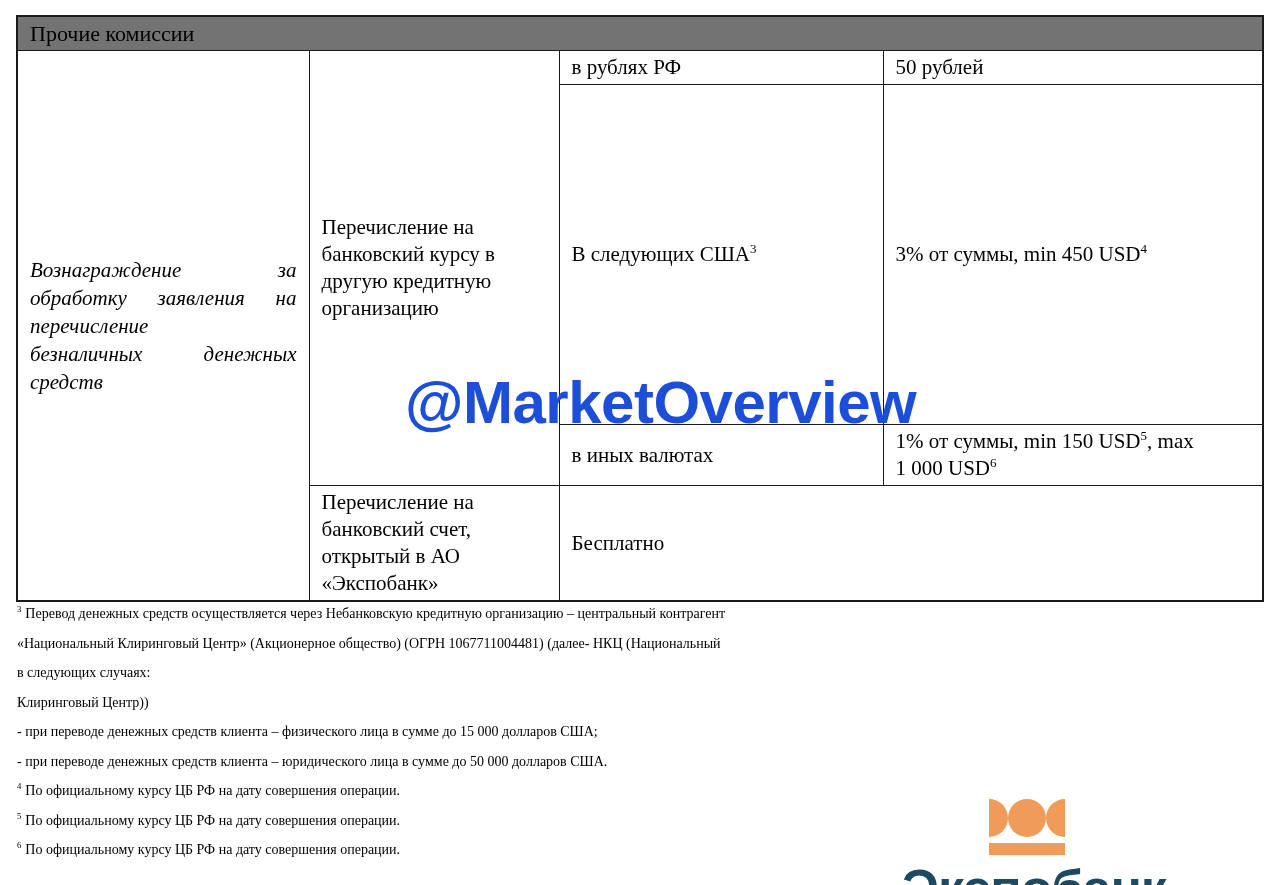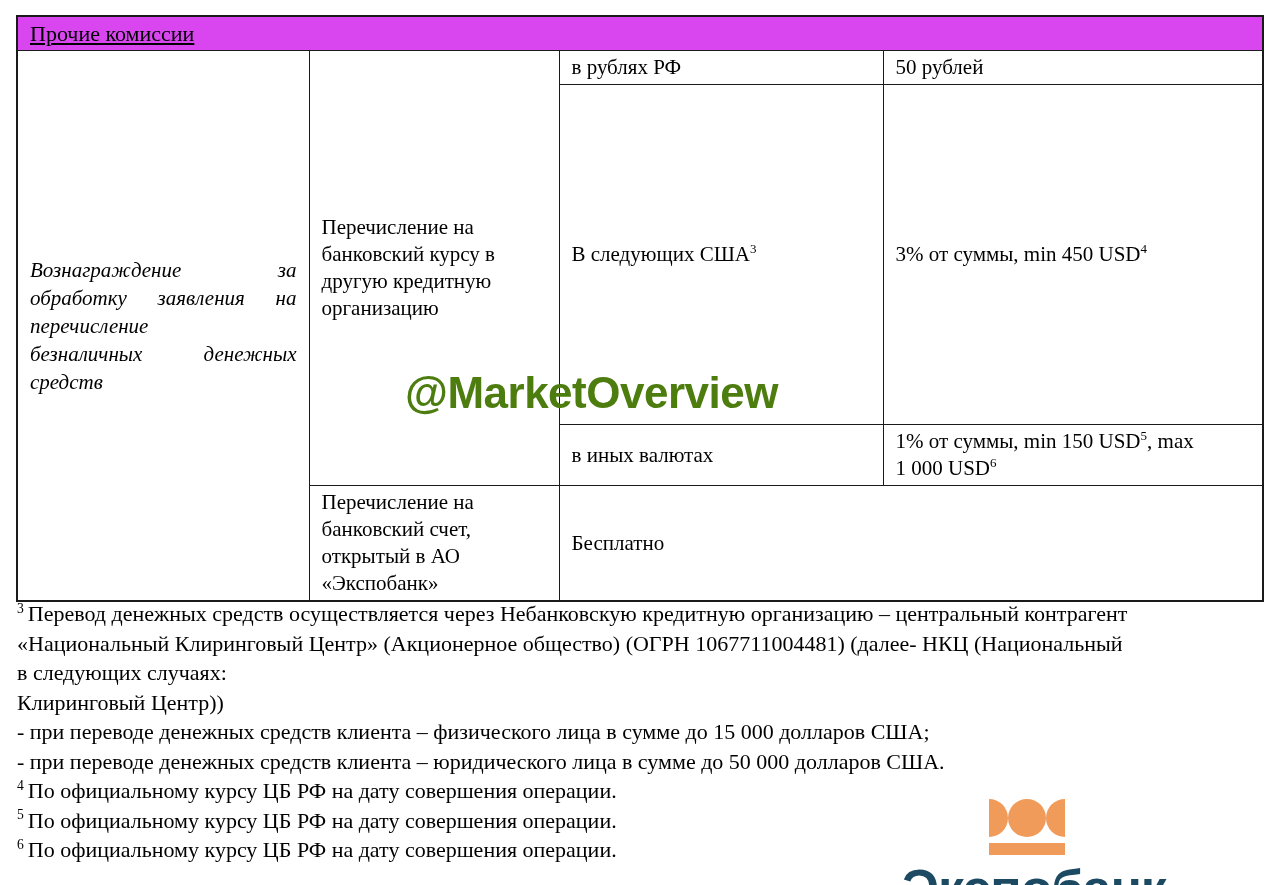--- a/index.html
+++ b/index.html
@@ -25,55 +25,54 @@
   table.tariff th, table.tariff td {
     border: 1px solid #1a1a1a;
     padding: 3px 12px;
     vertical-align: middle;
     text-align: left;
     font-weight: normal;
     overflow: hidden;
   }
   table.tariff { border: 2px solid #1a1a1a; }
   th.table-title {
-    background: #d946ef;
+    background: #737373;
     text-align: center;
     font-weight: bold;
     font-size: 22px;
     height: 34px;
     border-bottom: 2px solid #1a1a1a;
-    text-decoration: underline;
   }
   td.service-cell { line-height: 28px; }
   td.service-cell .jline { text-align: justify; text-align-last: justify; font-style: italic; }
   td.service-cell .jline:last-child { text-align-last: left; }
   .row-rub td { height: 30px; }
   .row-usd td { height: 340px; }
   .row-other td { height: 56px; }
   .row-expo td { height: 112px; }
   td.free-cell { padding-left: 62px; }
   sup { font-size: 0.62em; vertical-align: super; line-height: 0; }
 
   
   .watermark {
     position: absolute; left: 405px; top: 368px;
     font-family: "Liberation Sans", "DejaVu Sans", sans-serif;
     font-weight: bold;
-    font-size: 44px;
+    font-size: 60px;
     letter-spacing: -0.5px;
-    color: #4d7c0f;
+    color: #1d4ed8;
     z-index: 5;
     white-space: nowrap;
   }
 
   
   .footnotes {
     position: absolute; left: 17px; top: 599px;
     width: 1250px;
-    font-size: 22px;
+    font-size: 14px;
   }
   .footnotes .fline {
     line-height: 29.5px;
     white-space: nowrap;
   }
   .footnotes sup { margin-right: 4px; }
   .footnotes sup:empty { display: none; margin: 0; }
 
   
   .logo {

